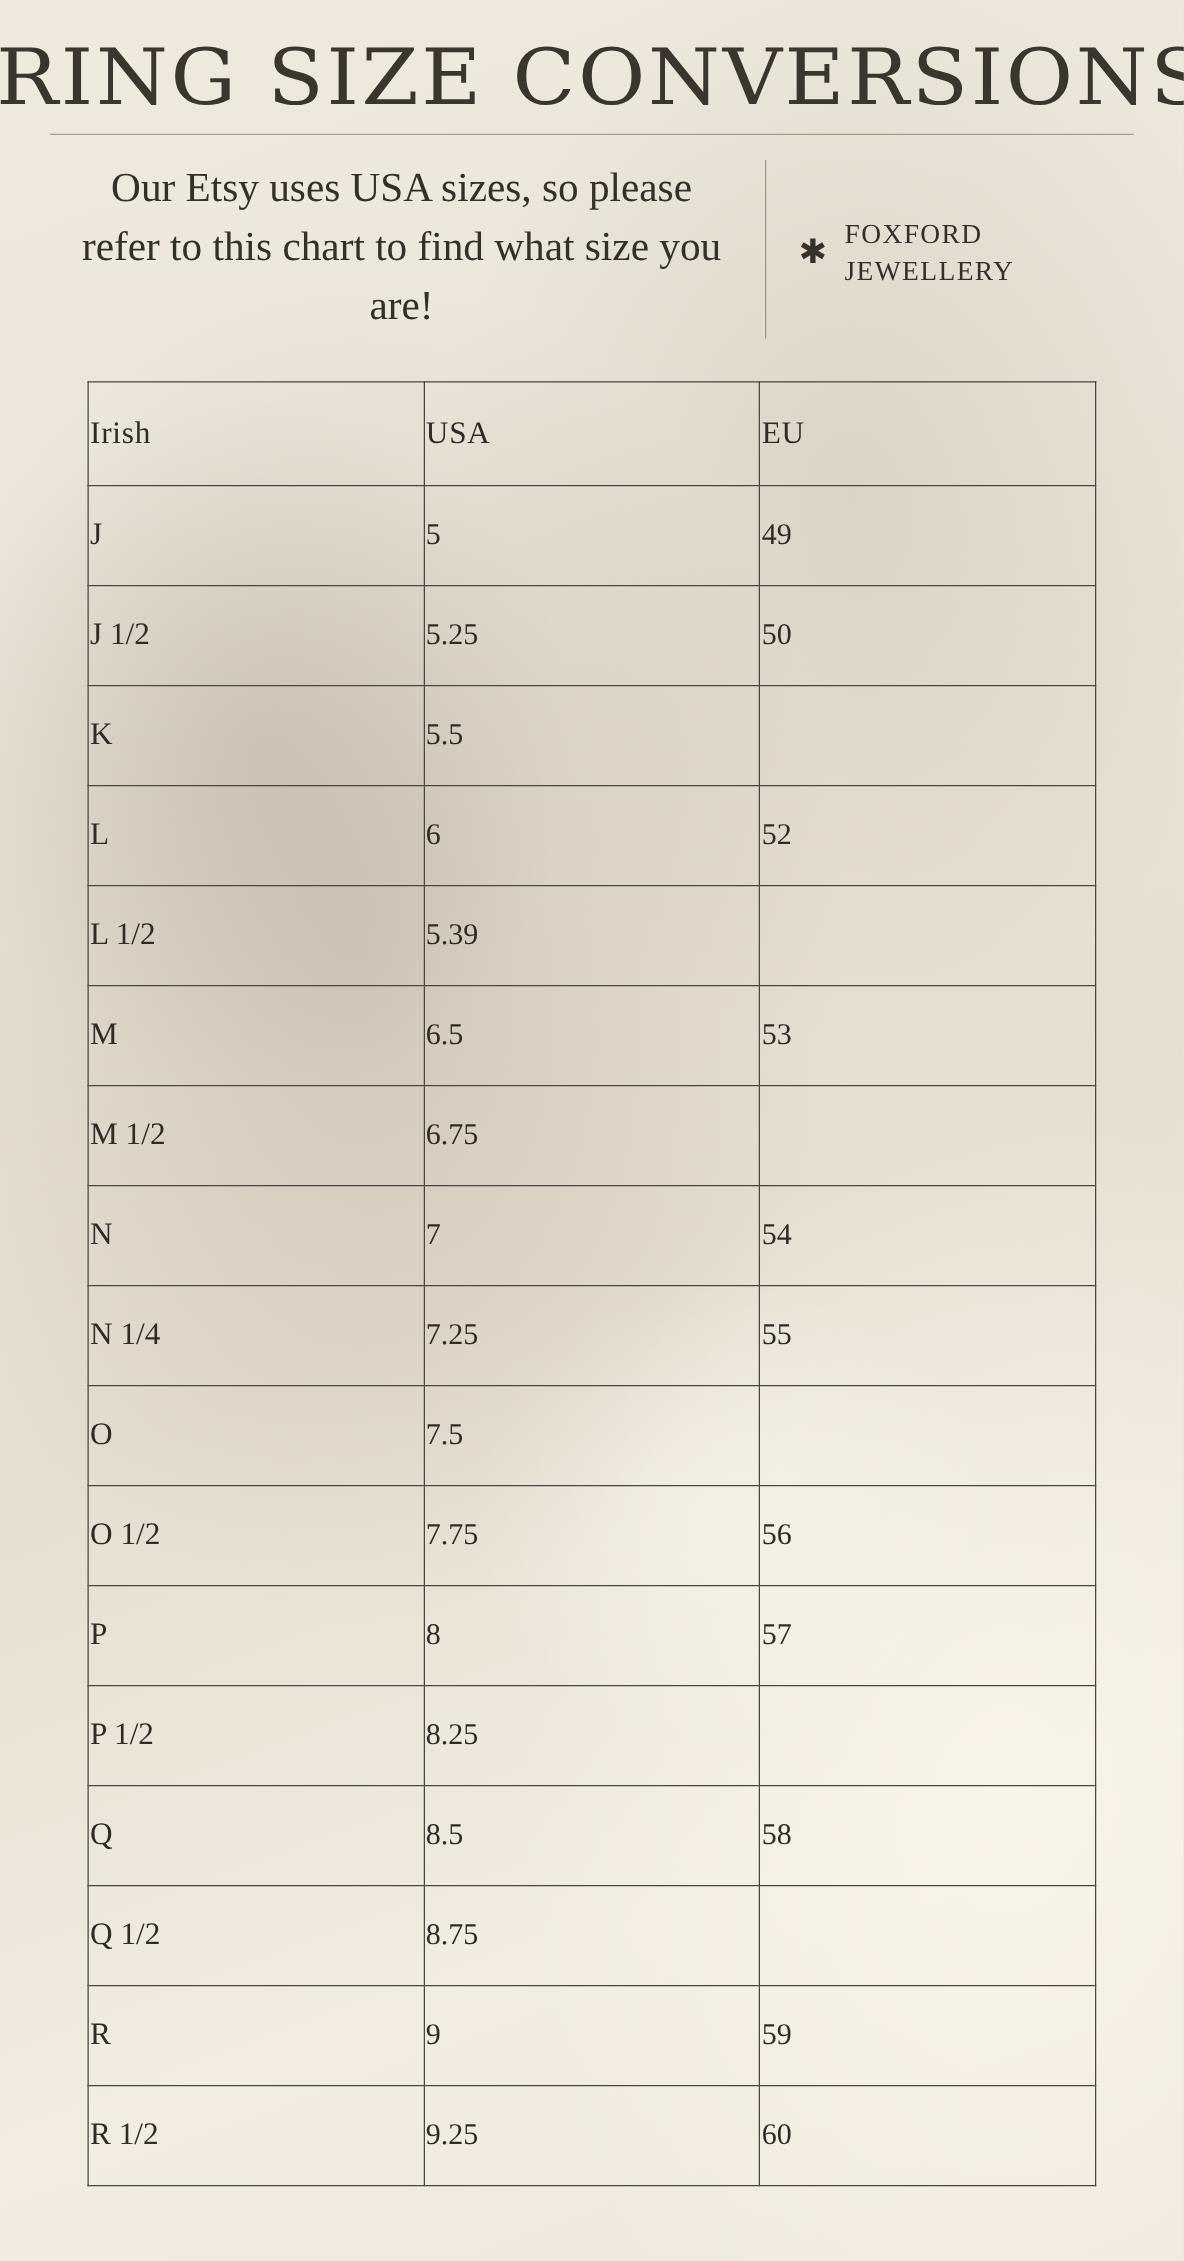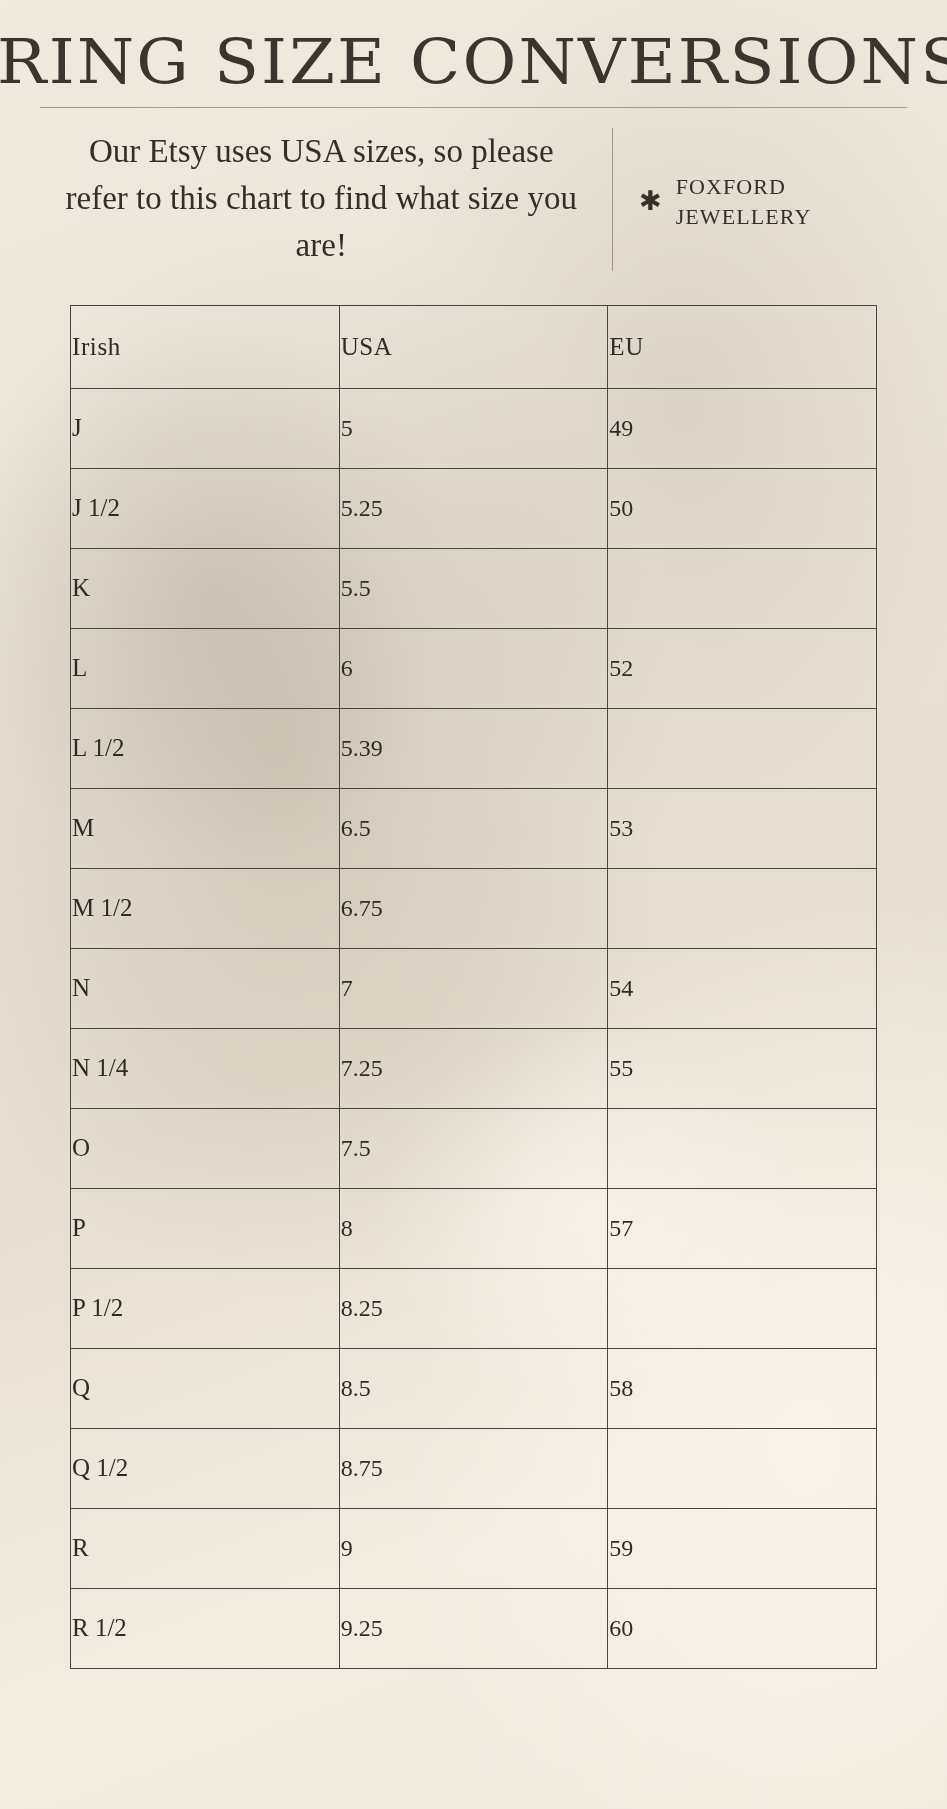--- a/index.html
+++ b/index.html
@@ -207,20 +207,25 @@
               <td class="irish">N 1/4</td>
               <td class="usa">7.25</td>
               <td class="eu">55</td>
             </tr>
             <tr>
               <td class="irish">O</td>
               <td class="usa">7.5</td>
               <td class="eu empty"></td>
             </tr>
             <tr>
+              <td class="irish">O 1/2</td>
+              <td class="usa">7.75</td>
+              <td class="eu">56</td>
+            </tr>
+            <tr>
               <td class="irish">P</td>
               <td class="usa">8</td>
               <td class="eu">57</td>
             </tr>
             <tr>
               <td class="irish">P 1/2</td>
               <td class="usa">8.25</td>
               <td class="eu empty"></td>
             </tr>
             <tr>

